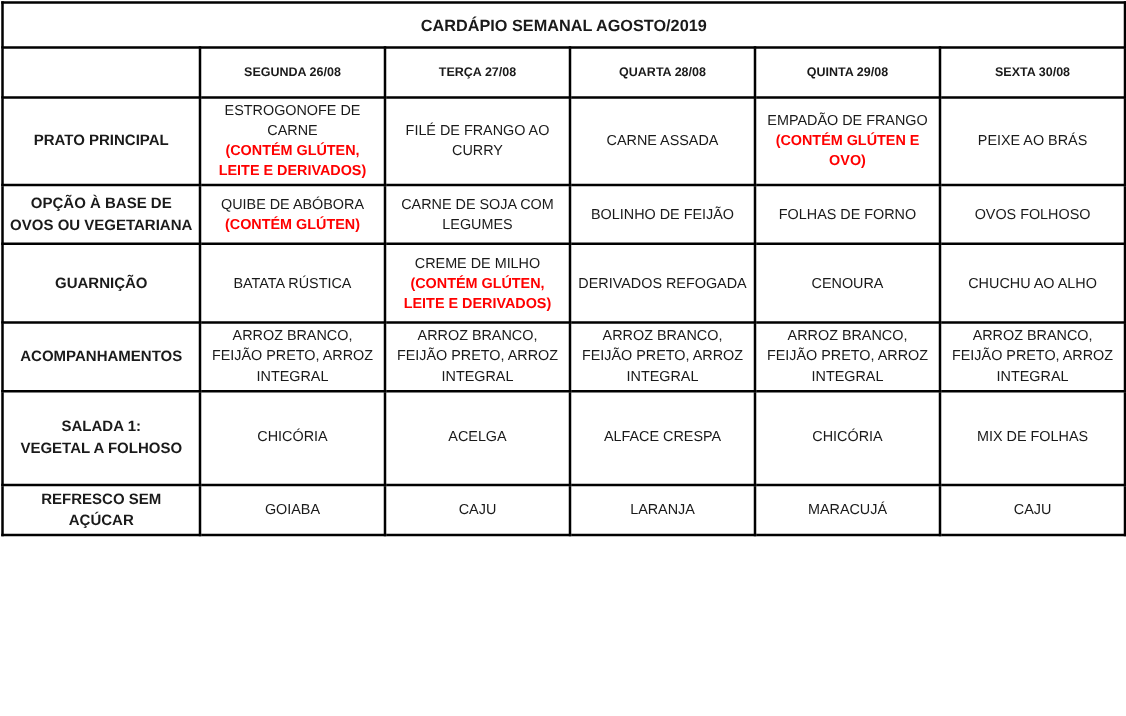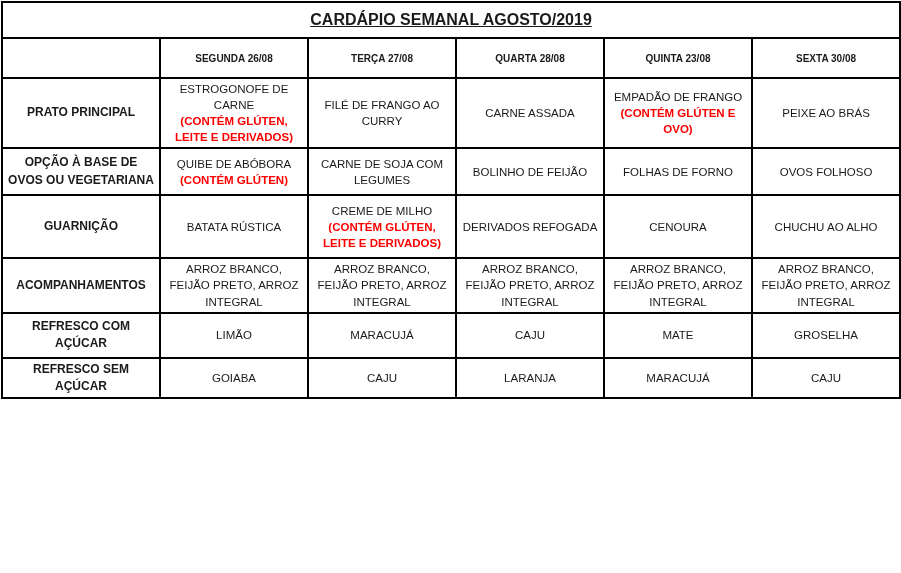--- a/index.html
+++ b/index.html
@@ -19,24 +19,23 @@
   .menu-table col.day-col   { width: 148px; }
   .menu-table th, .menu-table td {
     border: 2px solid #000000;
     text-align: center;
     vertical-align: middle;
     padding: 2px 4px;
     color: #1a1a1a;
     background: #ffffff;
   }
   .title-cell {
-    font-size: 16px;
+    font-size: 13px;
     font-weight: bold;
     color: #000000;
-    text-decoration: underline;
   }
   .day-header {
     font-size: 10px;
     font-weight: bold;
     color: #000000;
   }
   .row-label {
     font-size: 12px;
     font-weight: bold;
     color: #000000;
@@ -78,21 +77,21 @@
   </colgroup>
   <tbody>
     <tr class="r-title">
       <td class="title-cell" colspan="6">CARDÁPIO SEMANAL AGOSTO/2019</td>
     </tr>
     <tr class="r-header">
       <td class="day-header"></td>
       <td class="day-header">SEGUNDA  26/08</td>
       <td class="day-header">TERÇA 27/08</td>
       <td class="day-header">QUARTA 28/08</td>
-      <td class="day-header">QUINTA 23/08</td>
+      <td class="day-header">QUINTA 29/08</td>
       <td class="day-header">SEXTA 30/08</td>
     </tr>
 
     <tr class="r-1">
       <td class="row-label">PRATO PRINCIPAL</td>
       <td class="menu-cell">
           <span class="main">ESTROGONOFE DE CARNE</span>
           <span class="note">(CONTÉM GLÚTEN, LEITE E DERIVADOS)</span>
         </td>
       <td class="menu-cell">
@@ -162,40 +161,41 @@
           <span class="main">ARROZ BRANCO, FEIJÃO PRETO, ARROZ INTEGRAL</span>
         </td>
       <td class="menu-cell">
           <span class="main">ARROZ BRANCO, FEIJÃO PRETO, ARROZ INTEGRAL</span>
         </td>
       <td class="menu-cell">
           <span class="main">ARROZ BRANCO, FEIJÃO PRETO, ARROZ INTEGRAL</span>
         </td>
     </tr>
 
-
-
-    <tr class="r-7">
-      <td class="row-label">REFRESCO COM AÇÚCAR</td>
-      <td class="menu-cell">
-          <span class="main">LIMÃO</span>
-        </td>
-      <td class="menu-cell">
-          <span class="main">MARACUJÁ</span>
-        </td>
-      <td class="menu-cell">
-          <span class="main">CAJU</span>
-        </td>
-      <td class="menu-cell">
-          <span class="main">MATE</span>
-        </td>
-      <td class="menu-cell">
-          <span class="main">GROSELHA</span>
-        </td>
-    </tr>
+    <tr class="r-5">
+      <td class="row-label">SALADA 1:
+VEGETAL A FOLHOSO</td>
+      <td class="menu-cell">
+          <span class="main">CHICÓRIA</span>
+        </td>
+      <td class="menu-cell">
+          <span class="main">ACELGA</span>
+        </td>
+      <td class="menu-cell">
+          <span class="main">ALFACE CRESPA</span>
+        </td>
+      <td class="menu-cell">
+          <span class="main">CHICÓRIA</span>
+        </td>
+      <td class="menu-cell">
+          <span class="main">MIX DE FOLHAS</span>
+        </td>
+    </tr>
+
+
 
     <tr class="r-8">
       <td class="row-label">REFRESCO SEM AÇÚCAR</td>
       <td class="menu-cell">
           <span class="main">GOIABA</span>
         </td>
       <td class="menu-cell">
           <span class="main">CAJU</span>
         </td>
       <td class="menu-cell">

